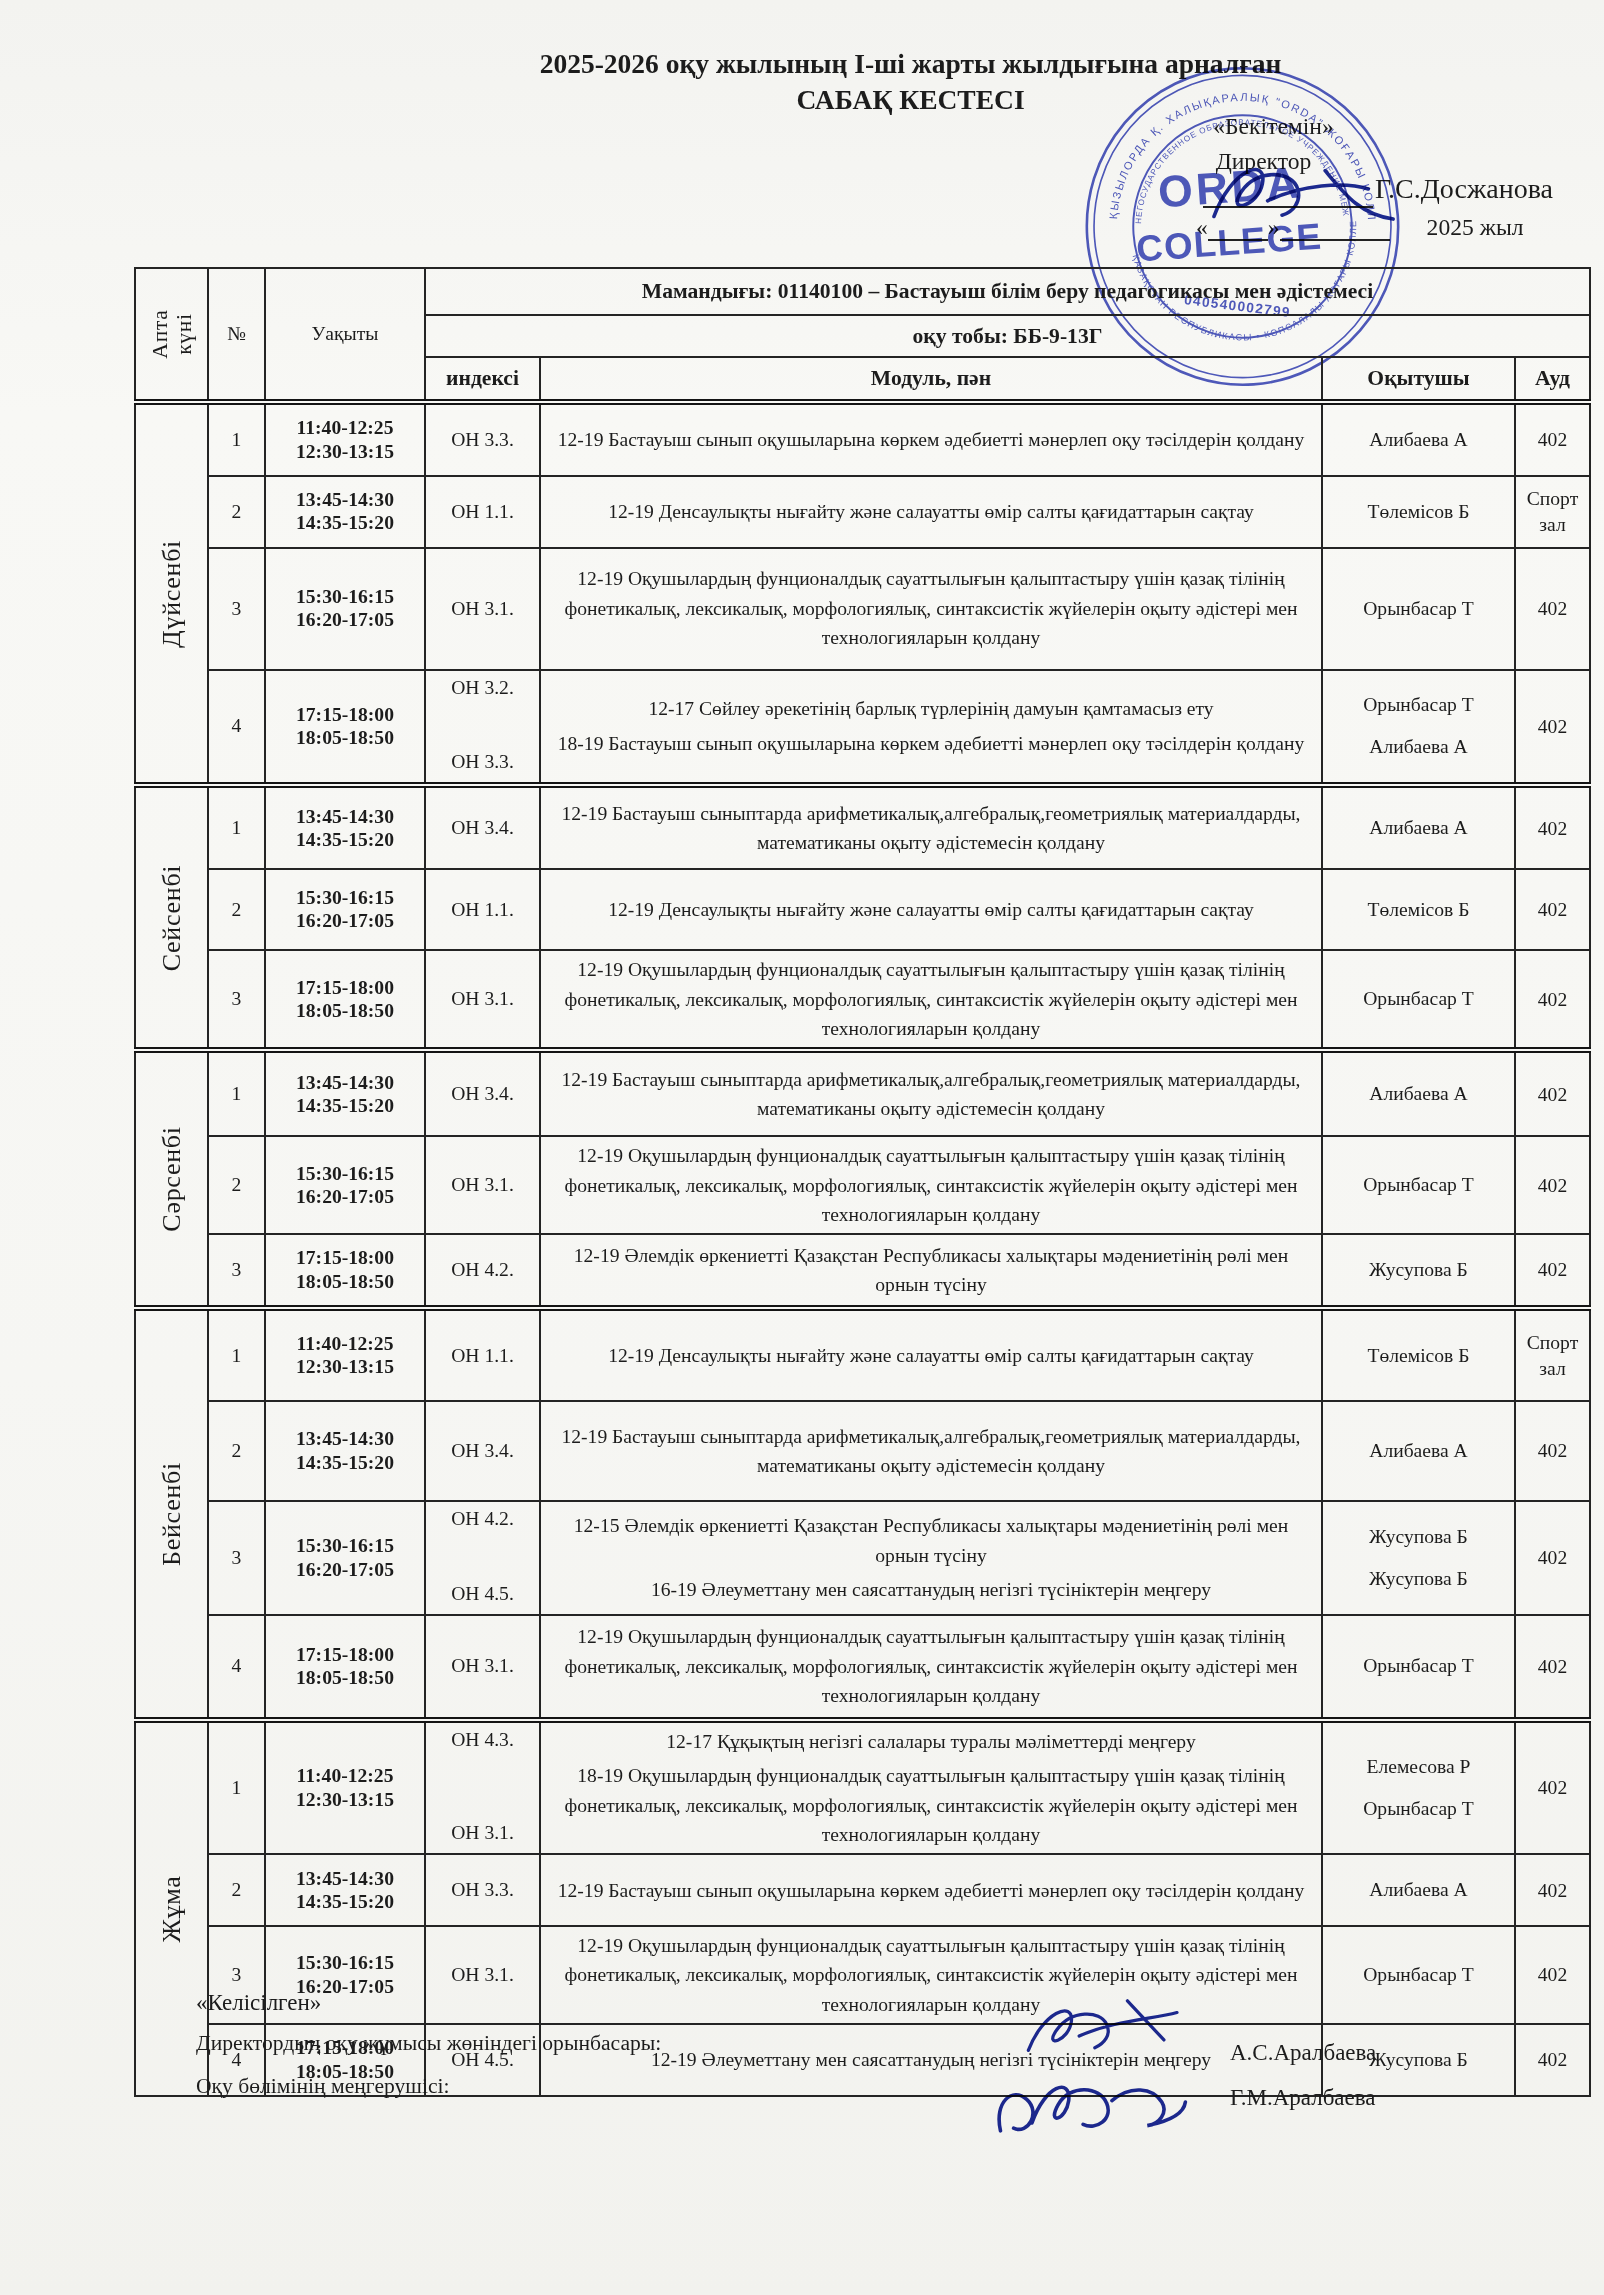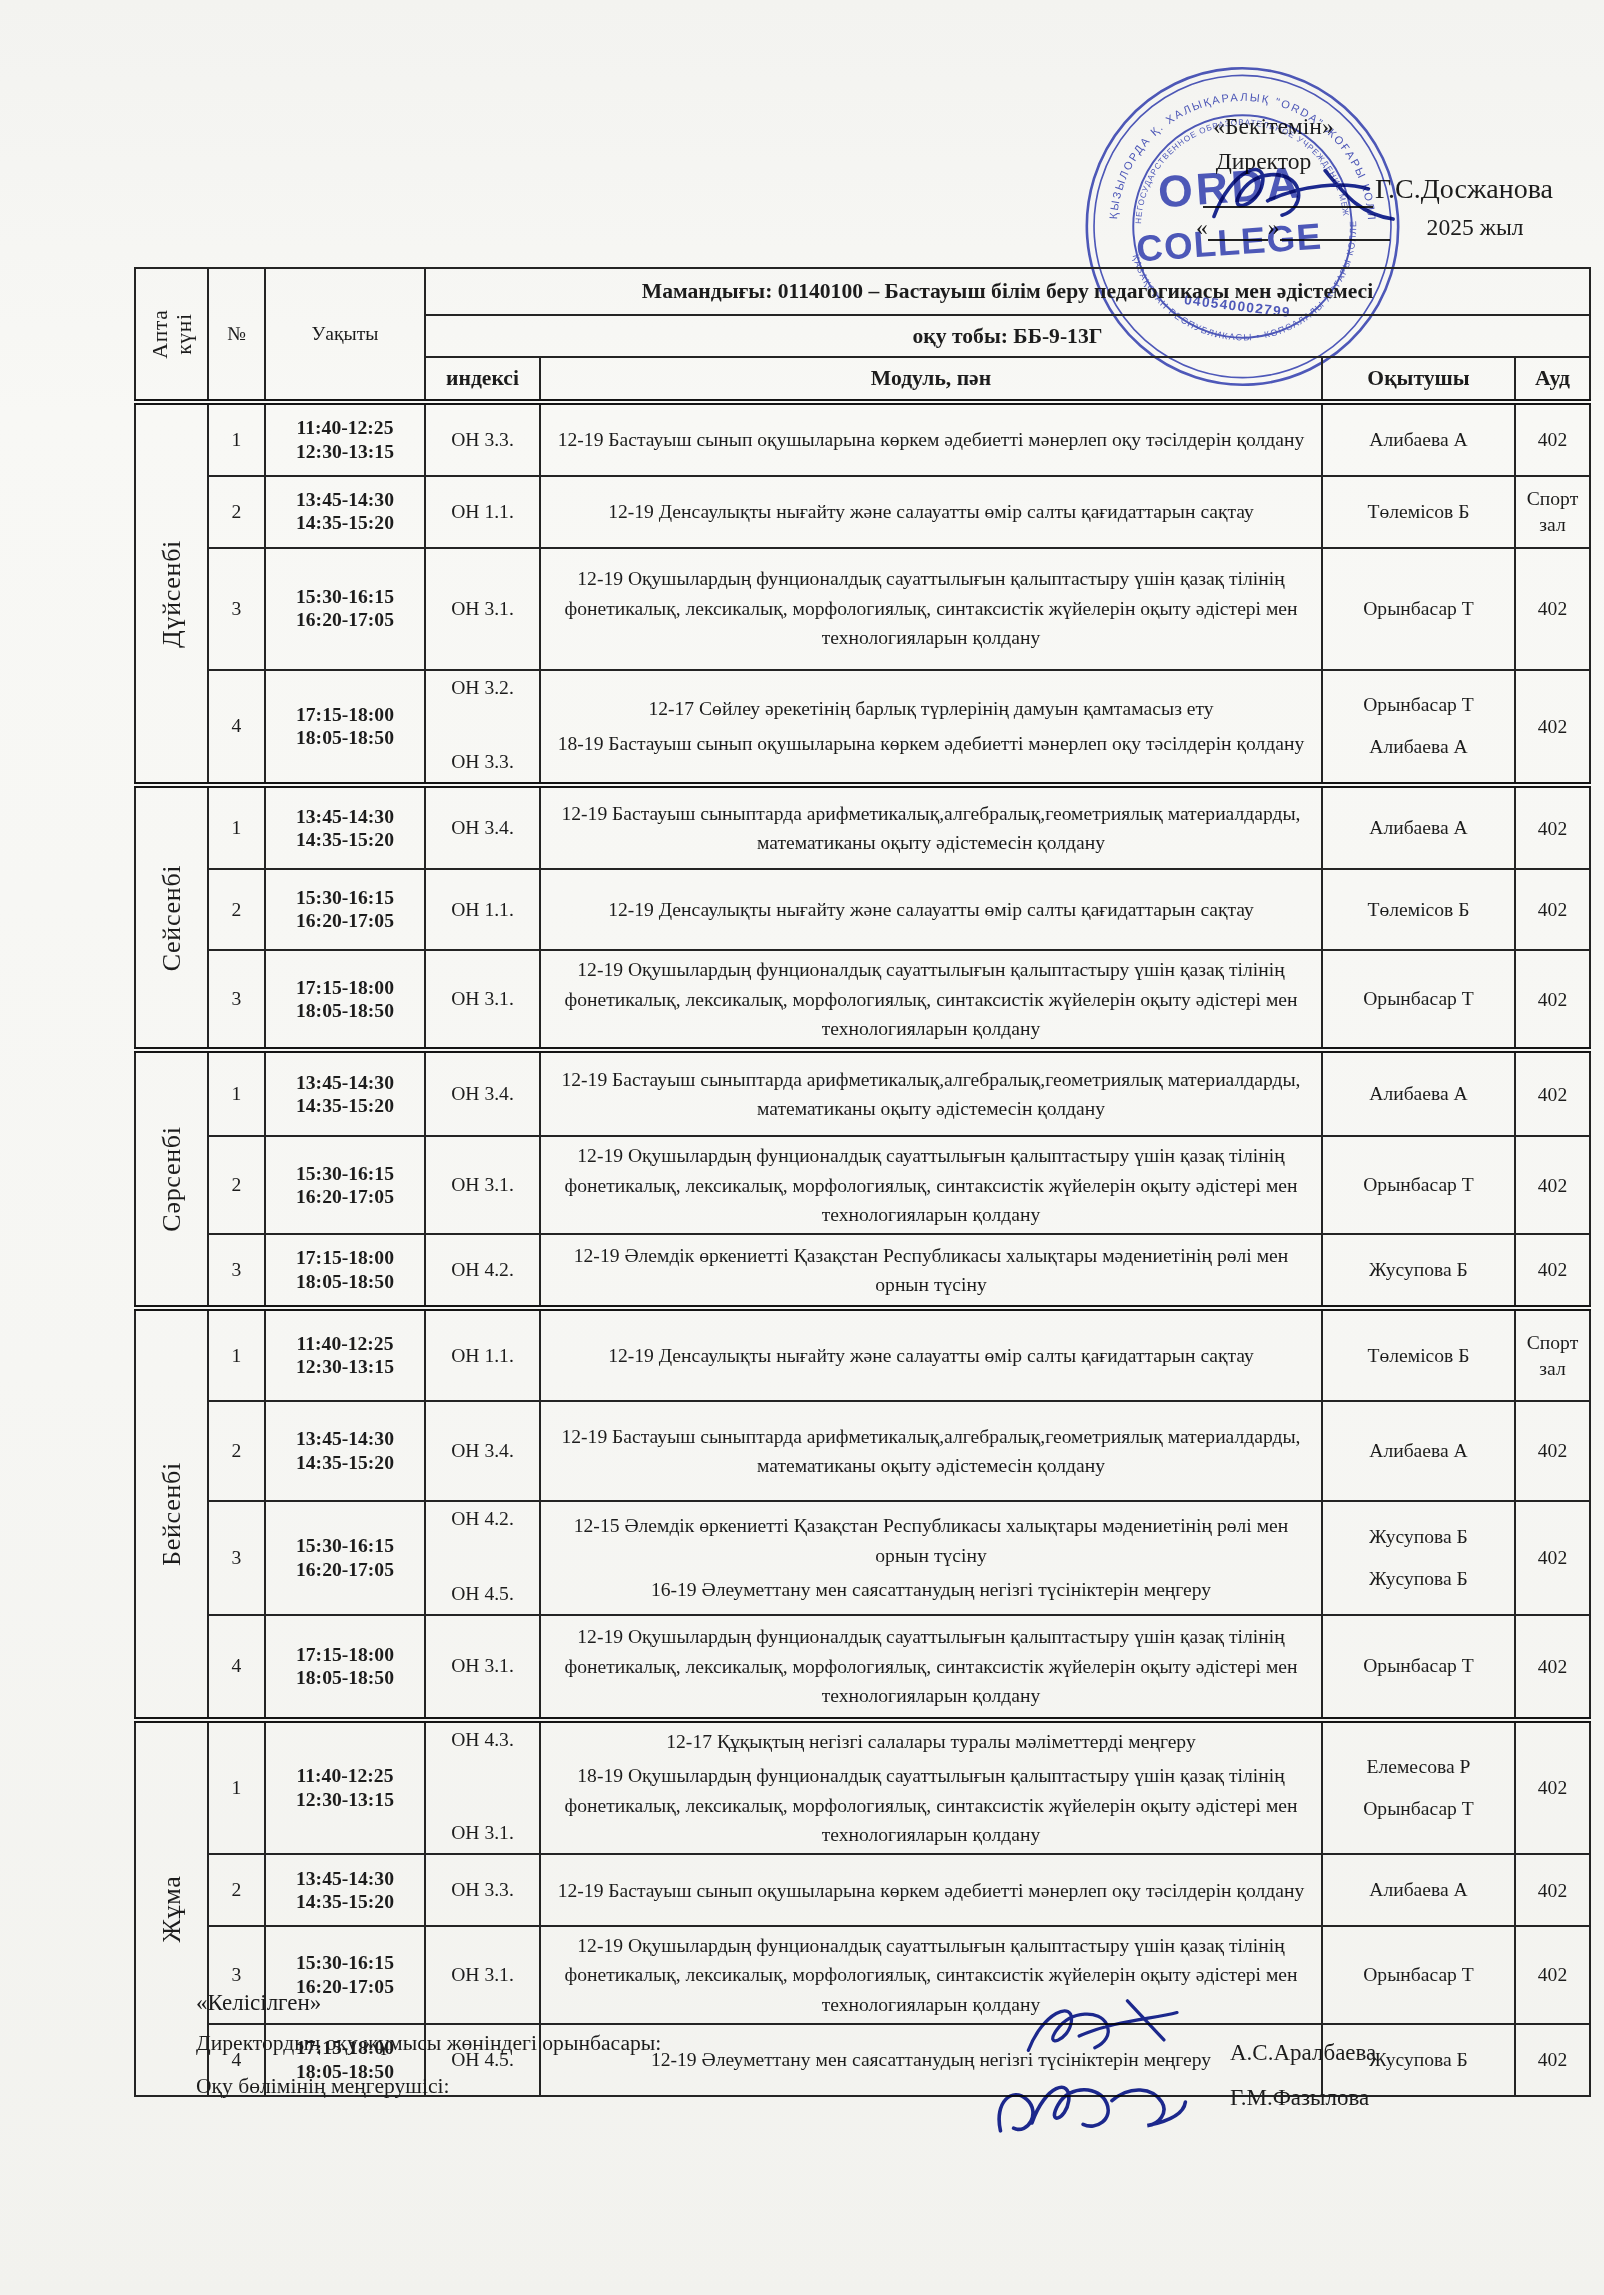--- a/index.html
+++ b/index.html
@@ -80,20 +80,24 @@
   .deputy-line{position:absolute;left:196px;top:2031px;font-size:21.6px;}
   .head-line{position:absolute;left:196px;top:2074px;font-size:21.6px;}
   .foot-name-1{position:absolute;left:1230px;top:2040px;font-size:23px;}
   .foot-name-2{position:absolute;left:1230px;top:2085px;font-size:23px;}
 </style>
 </head>
 <body>
 
 <div class="page">
 
+  <div class="title-block">
+    <div>2025-2026 оқу жылының І-ші  жарты жылдығына арналған</div>
+    <div>САБАҚ КЕСТЕСІ</div>
+  </div>
 
   <div class="approve-quote">«Бекітемін»</div>
   <div class="approve-role">Директор</div>
   <div class="director-name">Г.С.Досжанова</div>
   <div class="sig-line-1"></div>
   <div class="year-row">
     <span class="q">«</span>
       <span class="blank-line blank-a"></span>
       <span class="q">»</span>
       <span class="blank-line blank-b"></span>
@@ -561,21 +565,21 @@
             <div>402</div>
           </td>
         </tr>
       </tbody>
   </table>
 
   <div class="agreed">«Келісілген»</div>
   <div class="deputy-line">Директордың оқу жұмысы  жөніндегі орынбасары:</div>
   <div class="head-line">Оқу бөлімінің меңгерушісі:</div>
   <div class="foot-name-1">А.С.Аралбаева</div>
-  <div class="foot-name-2">Г.М.Фазылова</div>
+  <div class="foot-name-2">Г.М.Аралбаева</div>
 
   <svg class="sig-svg sig-foot-1" viewBox="0 0 262 112">
     <path d="M 18 88 C 40 30, 88 10, 84 44 C 80 74, 40 86, 62 56 C 84 26, 128 26, 138 48 C 146 64, 134 78, 120 84 M 96 66 C 150 42, 210 40, 246 30 M 170 12 L 226 72" fill="none" stroke="#1d2a96" stroke-width="5" stroke-linecap="round"></path>
   </svg>
   <svg class="sig-svg sig-foot-2" viewBox="0 0 302 152">
     <path d="M 16 120 C 6 76, 34 52, 56 72 C 78 92, 58 126, 36 116 M 64 108 C 84 50, 124 38, 120 74 C 116 104, 86 112, 104 80 C 122 48, 168 52, 178 78 C 188 102, 162 120, 142 110 M 186 74 C 214 50, 248 54, 262 76 C 272 92, 258 110, 240 112 C 280 104, 296 92, 298 76" fill="none" stroke="#1d2a96" stroke-width="5.5" stroke-linecap="round"></path>
   </svg>
 
 </div>
 

